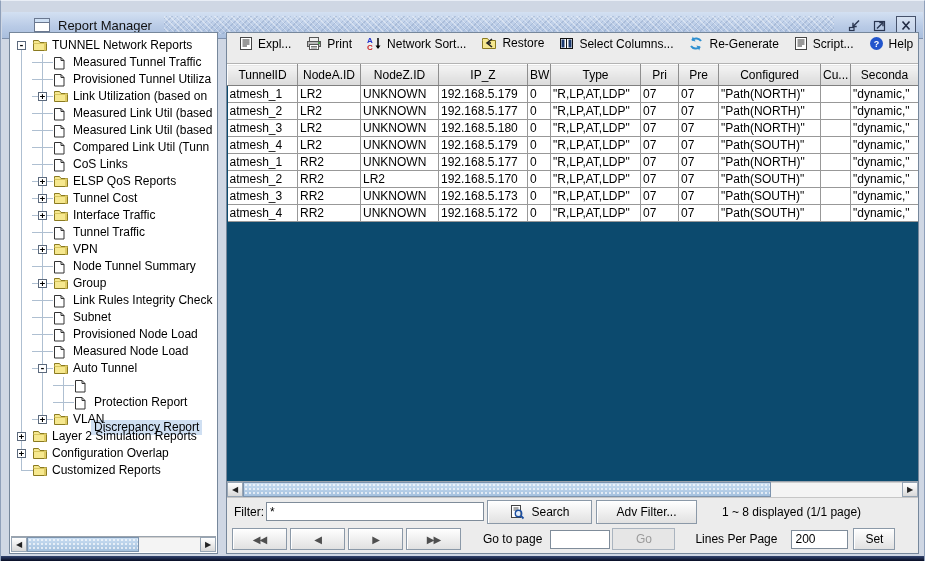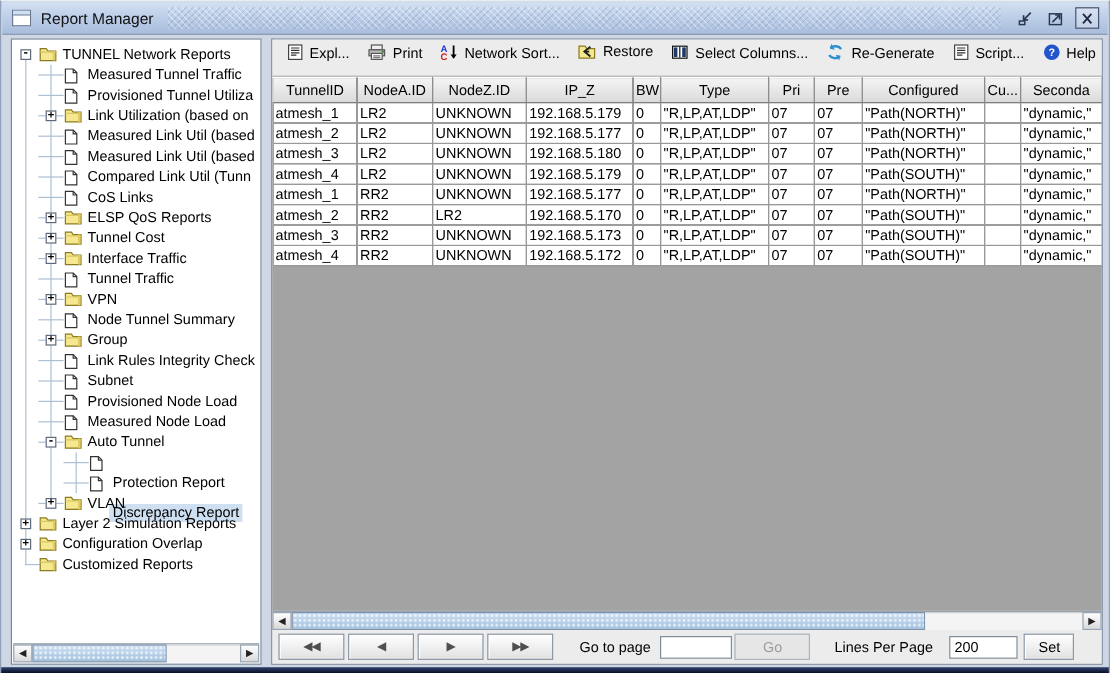--- a/index.html
+++ b/index.html
@@ -1,21 +1,21 @@
 <!DOCTYPE html>
 <html><head>
 <meta charset="utf-8">
 <style>
   html,body{margin:0;padding:0;}
   body{width:925px;height:561px;position:relative;font-family:"Liberation Sans",sans-serif;background:#fff;overflow:hidden;}
   .win{position:absolute;inset:0;background:#cfd7e4;border-left:1px solid #8fa0ba;border-right:1px solid #8fa0ba;border-top:1px solid #e9eef6;box-sizing:border-box;}
   .bottomedge{position:absolute;left:0;right:0;bottom:0;height:5px;background:linear-gradient(#31436e,#070d24);}
   
-  .titlebar{position:absolute;left:1px;right:1px;top:1px;height:26px;display:flex;align-items:center;
-    background:linear-gradient(180deg,#d3e0f2 0%,#b9cbe6 55%,#a9bedd 100%);border-bottom:1px solid #7e90ac;}
+  .titlebar{position:absolute;left:1px;right:1px;top:11px;height:26px;display:flex;align-items:center;
+    background:linear-gradient(180deg,#d3e0f2 0%,#b9cbe6 55%,#a9bedd 100%);border-bottom:1px solid #7e90ac;padding-left:24px;}
   .titleicon{margin-left:8px;display:flex;}
   .titletext{margin-left:8px;font-size:13px;color:#111;white-space:nowrap;}
   .titletex{flex:1;height:18px;margin:0 12px;
     background-image:repeating-linear-gradient(45deg,rgba(255,255,255,.38) 0 1px,transparent 1px 4px),
                      repeating-linear-gradient(-45deg,rgba(110,135,175,.28) 0 1px,transparent 1px 4px);}
   .wctl{width:18px;height:16px;margin-right:7px;display:flex;align-items:center;justify-content:center;}
   .wclose{border:1px solid #46526b;background:rgba(255,255,255,.25);}
   
   #left{position:absolute;left:8px;top:31px;width:209px;height:522px;border:1px solid #76879b;box-sizing:border-box;background:#fff;}
   #tree{position:absolute;left:1px;top:4px;right:1px;bottom:18px;overflow:hidden;background:#fff;}
@@ -31,21 +31,21 @@
   
   .hscroll{position:absolute;height:16px;display:flex;align-items:stretch;background:#ececec;border-top:1px solid #9aa3ad;box-sizing:border-box;}
   .sbtn{width:16px;background:linear-gradient(#ffffff,#d9d9d9);border:1px solid #97a5b4;display:flex;align-items:center;justify-content:center;font-size:8px;color:#222;box-sizing:border-box;flex:0 0 auto;}
   .sthumb{background:linear-gradient(180deg,#cadef2,#a4c1de);background-image:radial-gradient(rgba(255,255,255,.65) 1px,transparent 1.4px),linear-gradient(180deg,#cadef2,#a4c1de);background-size:4px 4px,auto;border:1px solid #7c93ad;box-sizing:border-box;flex:0 0 auto;}
   .strack{flex:1;background:#f4f4f4;border-top:1px solid #cfcfcf;}
   
   #right{position:absolute;left:225px;top:31px;width:693px;height:522px;border:1px solid #76879b;box-sizing:border-box;background:#ececec;display:flex;flex-direction:column;}
   #toolbar{height:30px;display:flex;align-items:flex-start;gap:7px;padding:0 0 0 8px;border-bottom:1px solid #b3b3b3;background:#ececec;flex:0 0 auto;}
   .tbtn{display:flex;align-items:center;gap:5px;padding:3px 4px;font-size:12px;color:#000;white-space:nowrap;}
   .ticon{display:flex;}
-  #tablewrap{flex:1;position:relative;background:#a3a3a3;overflow:hidden;}
+  #tablewrap{flex:1;position:relative;background:#0c4a6e;overflow:hidden;}
   table{border-collapse:collapse;table-layout:fixed;width:691px;}
   th{height:20px;background:linear-gradient(#f4f4f4,#dadada);border-right:1px solid #8e8e8e;border-bottom:1px solid #7f7f7f;border-top:1px solid #fff;border-left:1px solid #fdfdfd;font-weight:normal;font-size:12px;padding:0 2px;overflow:hidden;white-space:nowrap;color:#000;}
   td{height:16px;border-right:1px solid #989898;border-bottom:1px solid #989898;font-size:12px;padding:0 2px;white-space:nowrap;overflow:hidden;background:#fff;color:#000;}
   #tablescroll{left:0;right:0;bottom:0;}
   
   .brow{display:flex;align-items:center;background:#ececec;font-size:12px;color:#000;flex:0 0 auto;}
   #filterrow{height:27px;border-top:1px solid #c6c6c6;}
   #pagerrow{height:28px;}
   .tinput{border:1px solid #7f8c9a;height:19px;font-size:12px;padding:1px 3px;background:#fff;box-sizing:border-box;font-family:"Liberation Sans",sans-serif;}
   .btn3d{background:linear-gradient(#ffffff,#e1e1e1);border:1px solid #8b99a8;box-shadow:inset 1px 1px 0 #fff;font-size:12px;display:flex;align-items:center;justify-content:center;gap:6px;box-sizing:border-box;color:#000;}
@@ -667,20 +667,40 @@
           </tbody>
       </table>
       <div class="hscroll" id="tablescroll" style="position:absolute;">
         <div class="sbtn">◀</div>
         <div class="sthumb" style="width:528px;"></div>
         <div class="strack"></div>
         <div class="sbtn">▶</div>
       </div>
     </div>
 
+    <div class="brow" id="filterrow">
+      <span style="margin-left:7px;">Filter:</span>
+      <input class="tinput" style="width: 218px; margin-left: 2px;" value="*">
+      <div class="btn3d" style="width:105px;height:24px;margin-left:3px;">
+        <span class="ticon" id="searchicon">
+            <svg width="16" height="16" viewBox="0 0 16 16">
+              <rect x="2.5" y="1.5" width="9" height="12" fill="#fff" stroke="#444"></rect>
+              <line x1="4.5" y1="4" x2="9.5" y2="4" stroke="#555"></line>
+              <line x1="4.5" y1="6" x2="9.5" y2="6" stroke="#555"></line>
+              <circle cx="9.5" cy="9.5" r="3.2" fill="rgba(200,220,245,.5)" stroke="#1d4fa0" stroke-width="1.4"></circle>
+              <line x1="12" y1="12" x2="14.5" y2="14.5" stroke="#1d4fa0" stroke-width="1.8"></line>
+            </svg>
+          </span>
+        <span>Search</span>
+      </div>
+      <div class="btn3d" style="width:101px;height:24px;margin-left:4px;">
+        <span>Adv Filter...</span>
+      </div>
+      <span style="margin-left:25px;">1 ~ 8 displayed (1/1 page)</span>
+    </div>
 
     <div class="brow" id="pagerrow">
       <span id="navgroup" style="display:flex;gap:3px;margin-left:5px;">
           <div class="btn3d navbtn">
             <span>◀◀</span>
           </div>
           <div class="btn3d navbtn">
             <span>◀</span>
           </div>
           <div class="btn3d navbtn">

